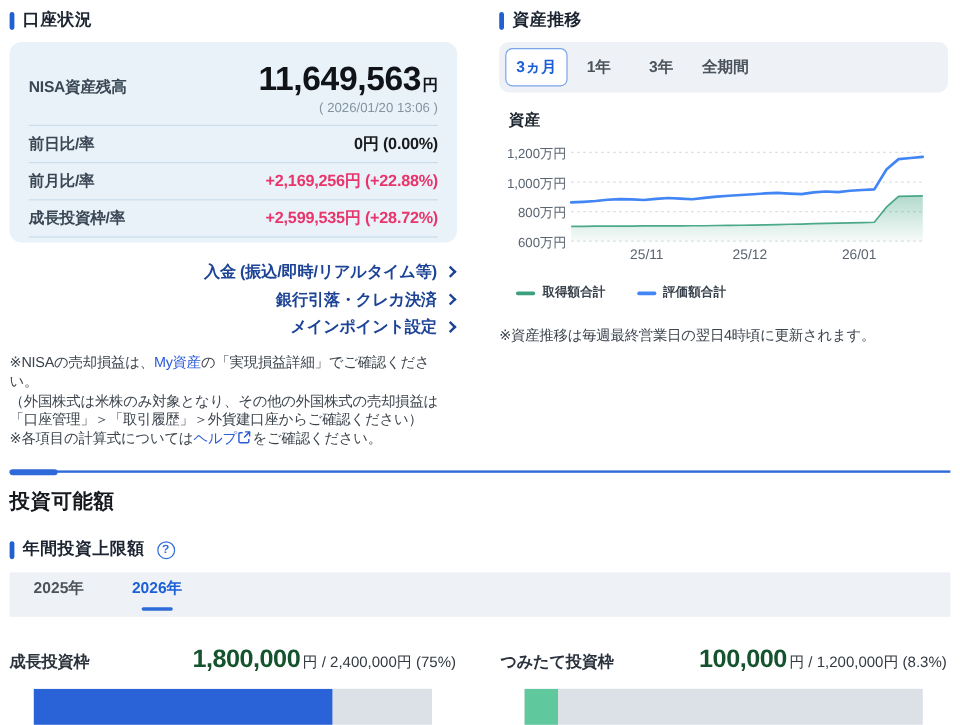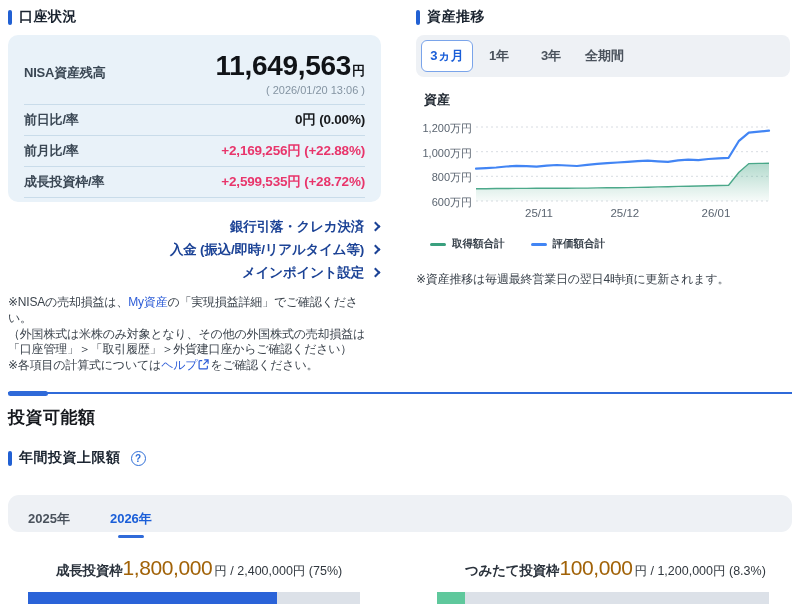--- a/index.html
+++ b/index.html
@@ -67,33 +67,33 @@
   .section-divider .pill { position: absolute; top: 0; left: 0; width: 40px; height: 5px;
                            border-radius: 3px; background: #2f6ad9; }
 
   
   .invest { padding: 0 8px; }
   .invest-title { font-size: 17px; font-weight: 800; color: #15181d; margin-top: 10px; letter-spacing: .5px; }
   .invest .sec-title { margin-top: 20px; }
   .help { width: 15px; height: 15px; border: 1.4px solid #2f6fd8; border-radius: 50%;
           color: #2f6fd8; font-size: 10px; font-weight: 700; display: flex;
           align-items: center; justify-content: center; margin-left: 3px; cursor: pointer; background: none; }
-  .year-tabs { margin-top: 28px; height: 37px; background: #eef1f5; border-radius: 11px;
-               display: flex; align-items: flex-end; gap: 40px; padding: 0 20px; }
+  .year-tabs { margin-top: 10px; height: 37px; background: #eef1f5; border-radius: 0;
+               display: flex; align-items: flex-start; gap: 40px; padding: 0 20px; }
   .year-tab { position: relative; font-size: 13px; font-weight: 600; color: #4a525c;
               cursor: pointer; padding: 4px 0; }
   .year-tab.active { color: #1a5ed8; font-weight: 700; }
   .year-tab.active::after { content: ""; position: absolute; left: 50%; transform: translateX(-50%);
               bottom: -6px; width: 26px; height: 3px; border-radius: 2px; background: #2f6ad9; }
 
   .frames { display: flex; gap: 37px; margin-top: 24px; }
   .frame { width: 372px; }
-  .frame-head { display: flex; justify-content: flex-start; align-items: baseline; margin-left: 48px; }
+  .frame-head { display: flex; justify-content: space-between; align-items: baseline; }
   .frame-label { font-size: 13.5px; font-weight: 700; color: #2a323c; letter-spacing: -.2px; }
-  .frame-big { font-size: 21px; font-weight: 400; color: #a16207; letter-spacing: -.4px; }
+  .frame-big { font-size: 21px; font-weight: 700; color: #14532d; letter-spacing: -.4px; }
   .frame-suffix { font-size: 12.5px; color: #31383f; font-weight: 400; margin-left: 2px; }
   .bar-area { margin-left: 20px; width: 332px; margin-top: 12px; }
   .track { height: 31px; background: #dce1e8; position: relative; overflow: hidden; }
   .fill { height: 100%; }
 </style>
 </head>
 <body>
 
 <div class="top">
 
@@ -124,25 +124,25 @@
           </div>
           <div class="panel-row">
             <span class="row-label">成長投資枠/率</span>
             <span class="row-value" style="color: rgb(232, 53, 107);">+2,599,535円 (+28.72%)</span>
           </div>
         </div>
     </div>
 
     <div class="links">
         <a class="action-link">
-          <span>銀行引落・クレカ決済</span>
+          <span>入金 (振込/即時/リアルタイム等)</span>
           <span class="chev"></span>
         </a>
         <a class="action-link">
-          <span>入金 (振込/即時/リアルタイム等)</span>
+          <span>銀行引落・クレカ決済</span>
           <span class="chev"></span>
         </a>
         <a class="action-link">
           <span>メインポイント設定</span>
           <span class="chev"></span>
         </a>
       </div>
 
     <p class="footnote"><span>※NISAの売却損益は、</span><span class="fn-link">My資産</span><span>の「実現損益詳細」でご確認ください。</span><br><span>（外国株式は米株のみ対象となり、その他の外国株式の売却損益は「口座管理」＞「取引履歴」＞外貨建口座からご確認ください）</span><br><span>※各項目の計算式については</span><span class="fn-link">ヘルプ</span><span class="ext"><svg width="11" height="11" viewBox="0 0 12 12">
             <path d="M4.6 1.8H2.2a1 1 0 0 0-1 1v7a1 1 0 0 0 1 1h7a1 1 0 0 0 1-1V7.4" fill="none" stroke="#2b5bd7" stroke-width="1.3"></path>

